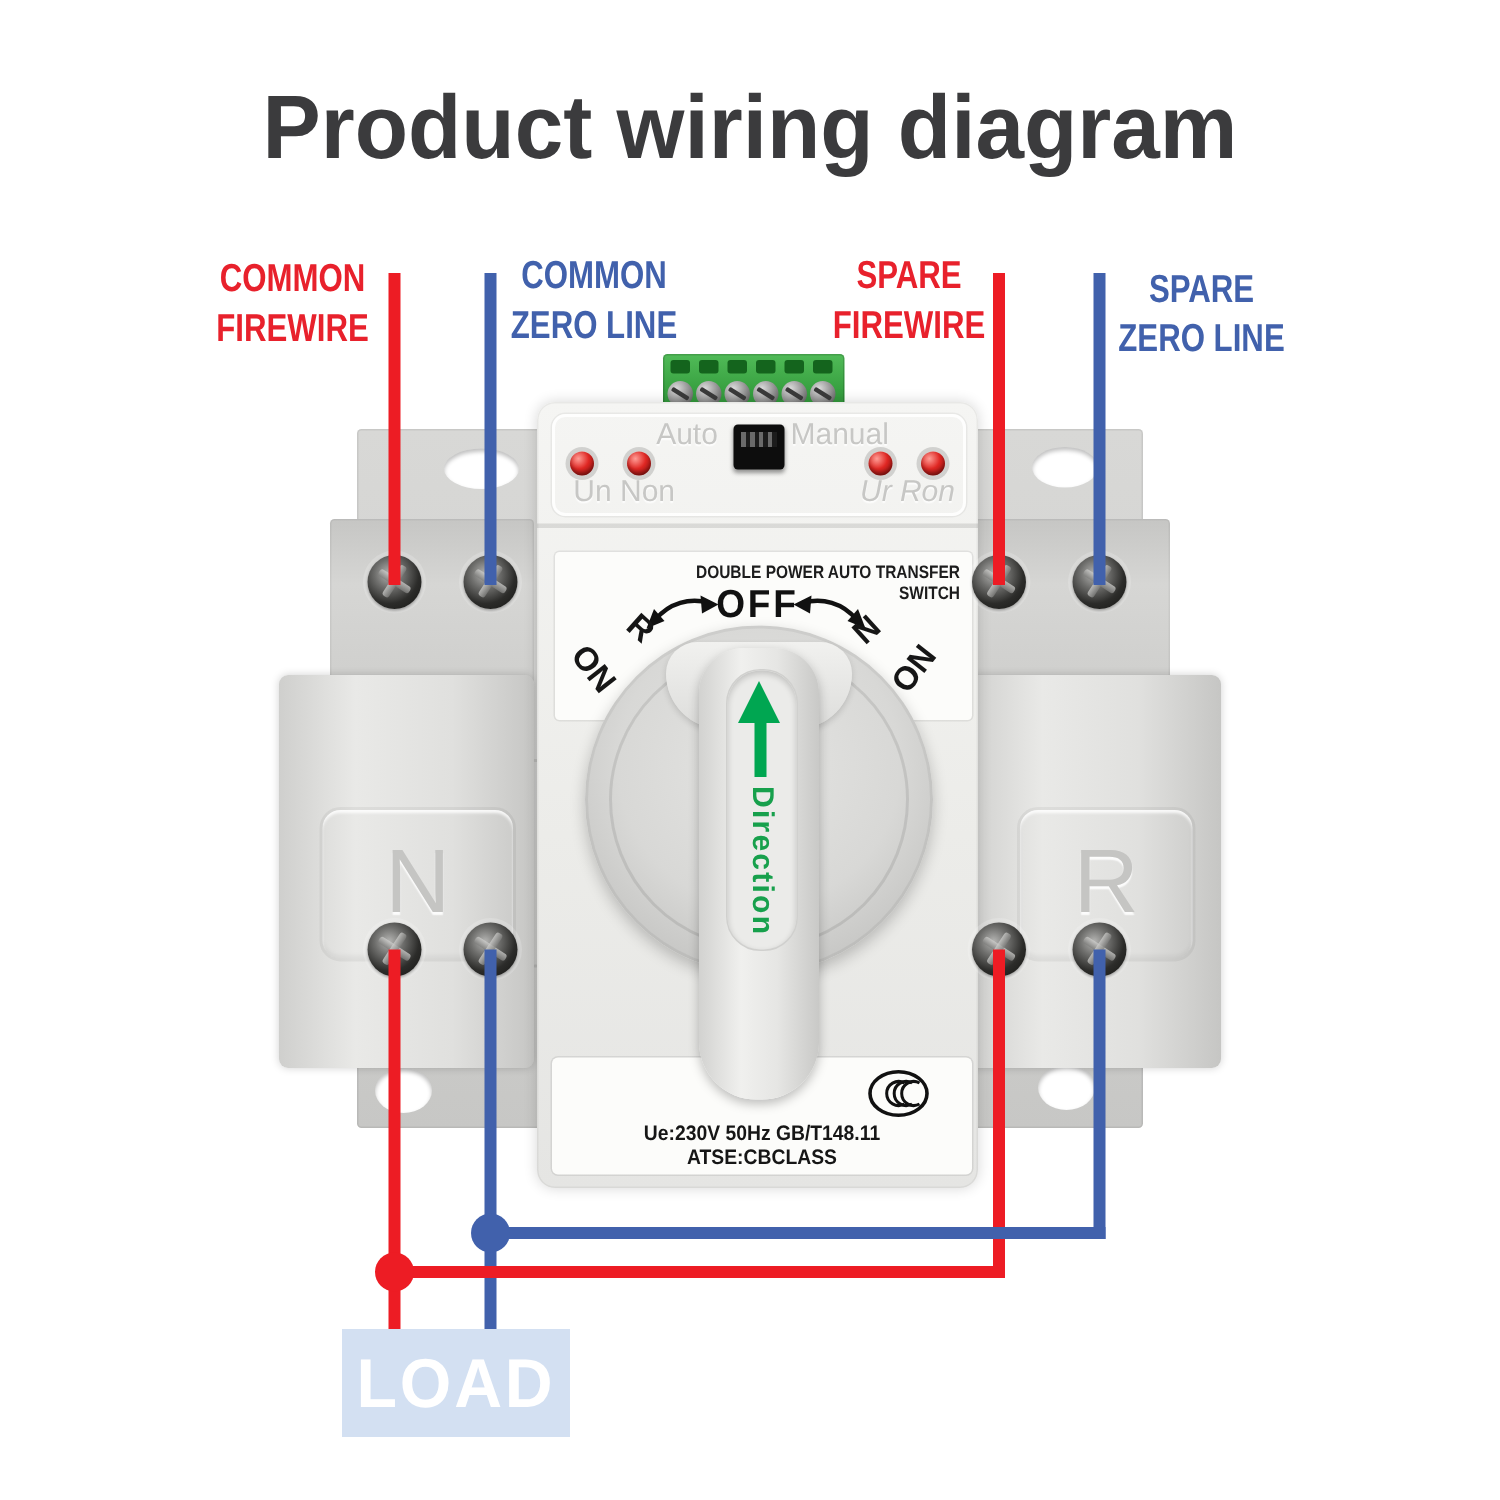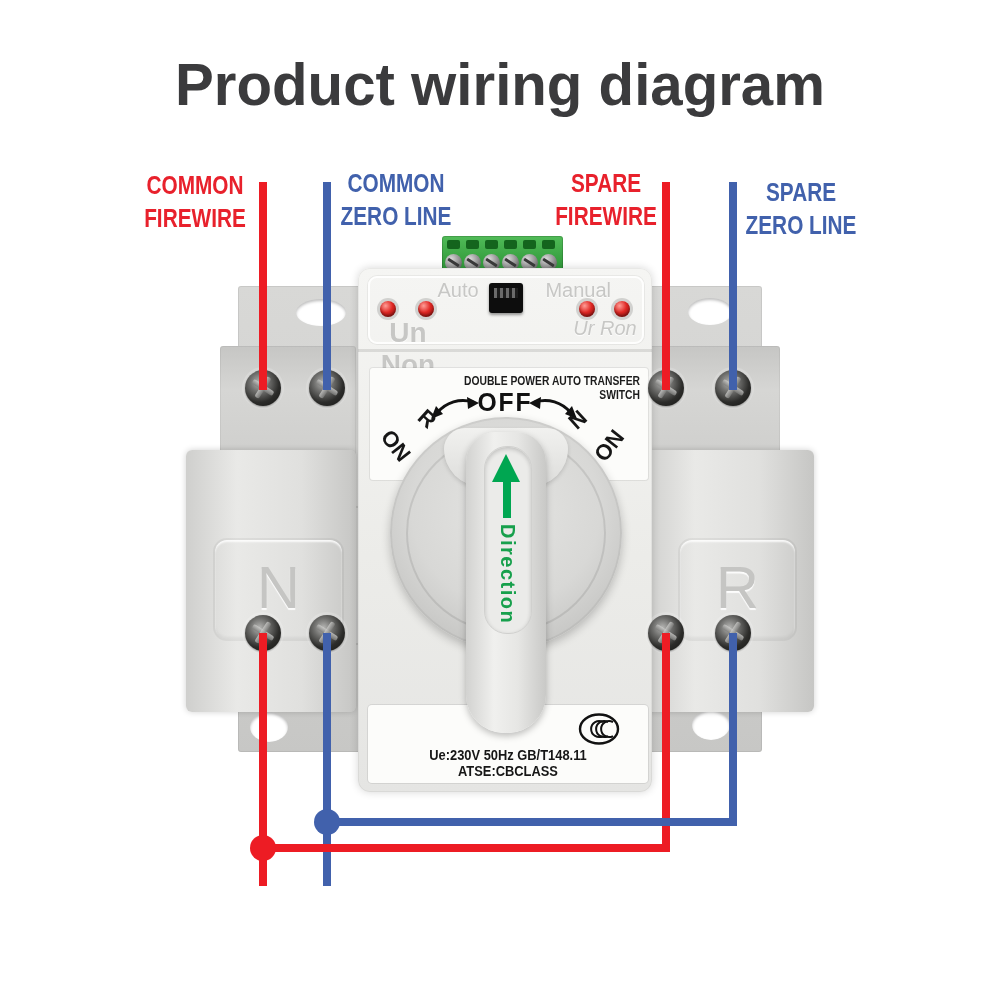--- a/index.html
+++ b/index.html
@@ -61,29 +61,29 @@
 
   
   .central{left:358px;top:268px;width:294px;height:524px;border-radius:12px;
            background:linear-gradient(180deg,#f5f5f3,#ecece9 55%,#e5e5e3);
            box-shadow:0 0 9px rgba(0,0,0,.16), inset 0 0 0 1px rgba(0,0,0,.05);}
   .central-seam{left:358px;top:349px;width:294px;height:3px;background:rgba(0,0,0,.10);}
   .cp-outline{left:368px;top:276px;width:272px;height:64px;border-radius:9px;
               border:2px solid rgba(255,255,255,.85);box-shadow:0 0 0 1px rgba(0,0,0,.05);}
   .emboss{color:#c7c7c5;text-shadow:0 1px 1px rgba(255,255,255,.9);}
   .cp-auto{left:425px;top:279px;width:66px;text-align:center;font-size:20px;}
-  .cp-manual{left:527px;top:279px;width:84px;text-align:right;font-size:20px;}
+  .cp-manual{left:527px;top:279px;width:84px;text-align:left;font-size:20px;}
   .mode-switch{left:489px;top:283px;width:34px;height:30px;background:#0d0d0d;border-radius:3px;
                box-shadow:0 2px 3px rgba(0,0,0,.4);}
   .mode-switch::after{content:"";position:absolute;left:5px;top:5px;width:24px;height:10px;
                background:repeating-linear-gradient(90deg,#6a6a6a 0 3px,#1c1c1c 3px 6px);}
   .led{width:16px;height:16px;border-radius:50%;
        background:radial-gradient(circle at 35% 30%,#ff9d96 0%,#e02824 45%,#8f100e 90%);
        box-shadow:0 0 0 3px rgba(205,205,203,.9), inset 0 -2px 3px rgba(0,0,0,.35);}
-  .cp-unnon{left:366px;top:317px;width:84px;text-align:center;font-size:28px;font-weight:bold;}
+  .cp-unnon{left:366px;top:317px;width:84px;text-align:right;font-size:20px;}
   .cp-urron{left:562px;top:317px;width:86px;text-align:center;font-size:20px;font-style:italic;}
 
   
   .facepanel{left:370px;top:368px;width:278px;height:112px;background:#fcfcfa;border-radius:3px;
              box-shadow:0 0 0 1px rgba(0,0,0,.07);}
   .face-title{left:420px;top:374px;width:220px;text-align:right;font-size:12px;font-weight:bold;
               color:#1c1c1c;transform:scaleX(.86);transform-origin:100% 50%;}
   .dial-off{left:473px;top:387px;width:64px;text-align:center;font-size:26px;font-weight:bold;
             letter-spacing:2px;color:#111;transform:scaleX(.95);}
   .dial-letter{font-size:22px;font-weight:bold;color:#161616;}
@@ -265,14 +265,17 @@
 
   <div class="wire vwire wred" style="left:259px;top:633px;height:253px;"></div>
   <div class="wire vwire wblue" style="left:323px;top:633px;height:253px;"></div>
   <div class="wire vwire wred" style="left:662px;top:633px;height:219px;"></div>
   <div class="wire vwire wblue" style="left:729px;top:633px;height:193px;"></div>
   <div class="wire hwire wblue" style="left:323px;top:818px;width:414px;"></div>
   <div class="wire hwire wred" style="left:259px;top:844px;width:411px;"></div>
   <div class="dot wblue" style="left:314px;top:809px;"></div>
   <div class="dot wred" style="left:250px;top:835px;"></div>
 
+  <div class="abs loadbox">
+    <div class="loadtext">LOAD</div>
+  </div>
 
 </div>
 
 </body></html>

